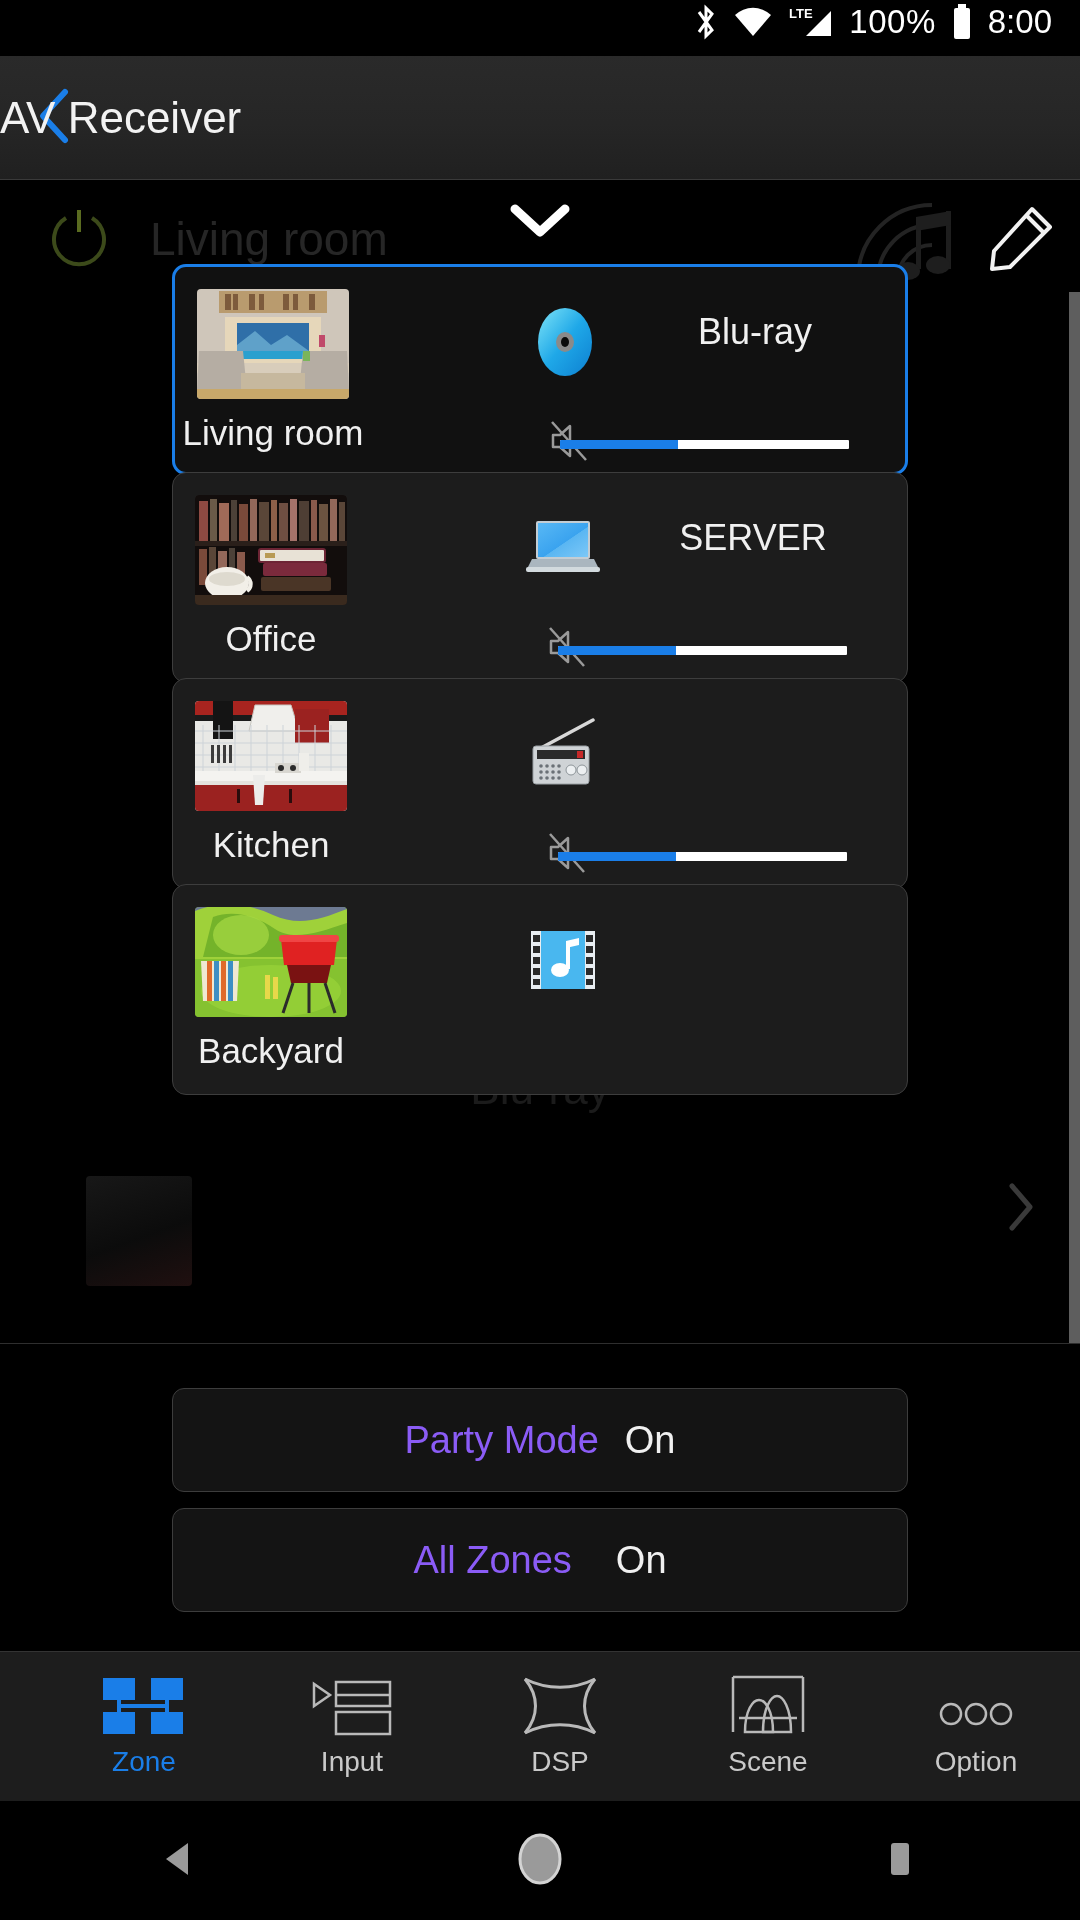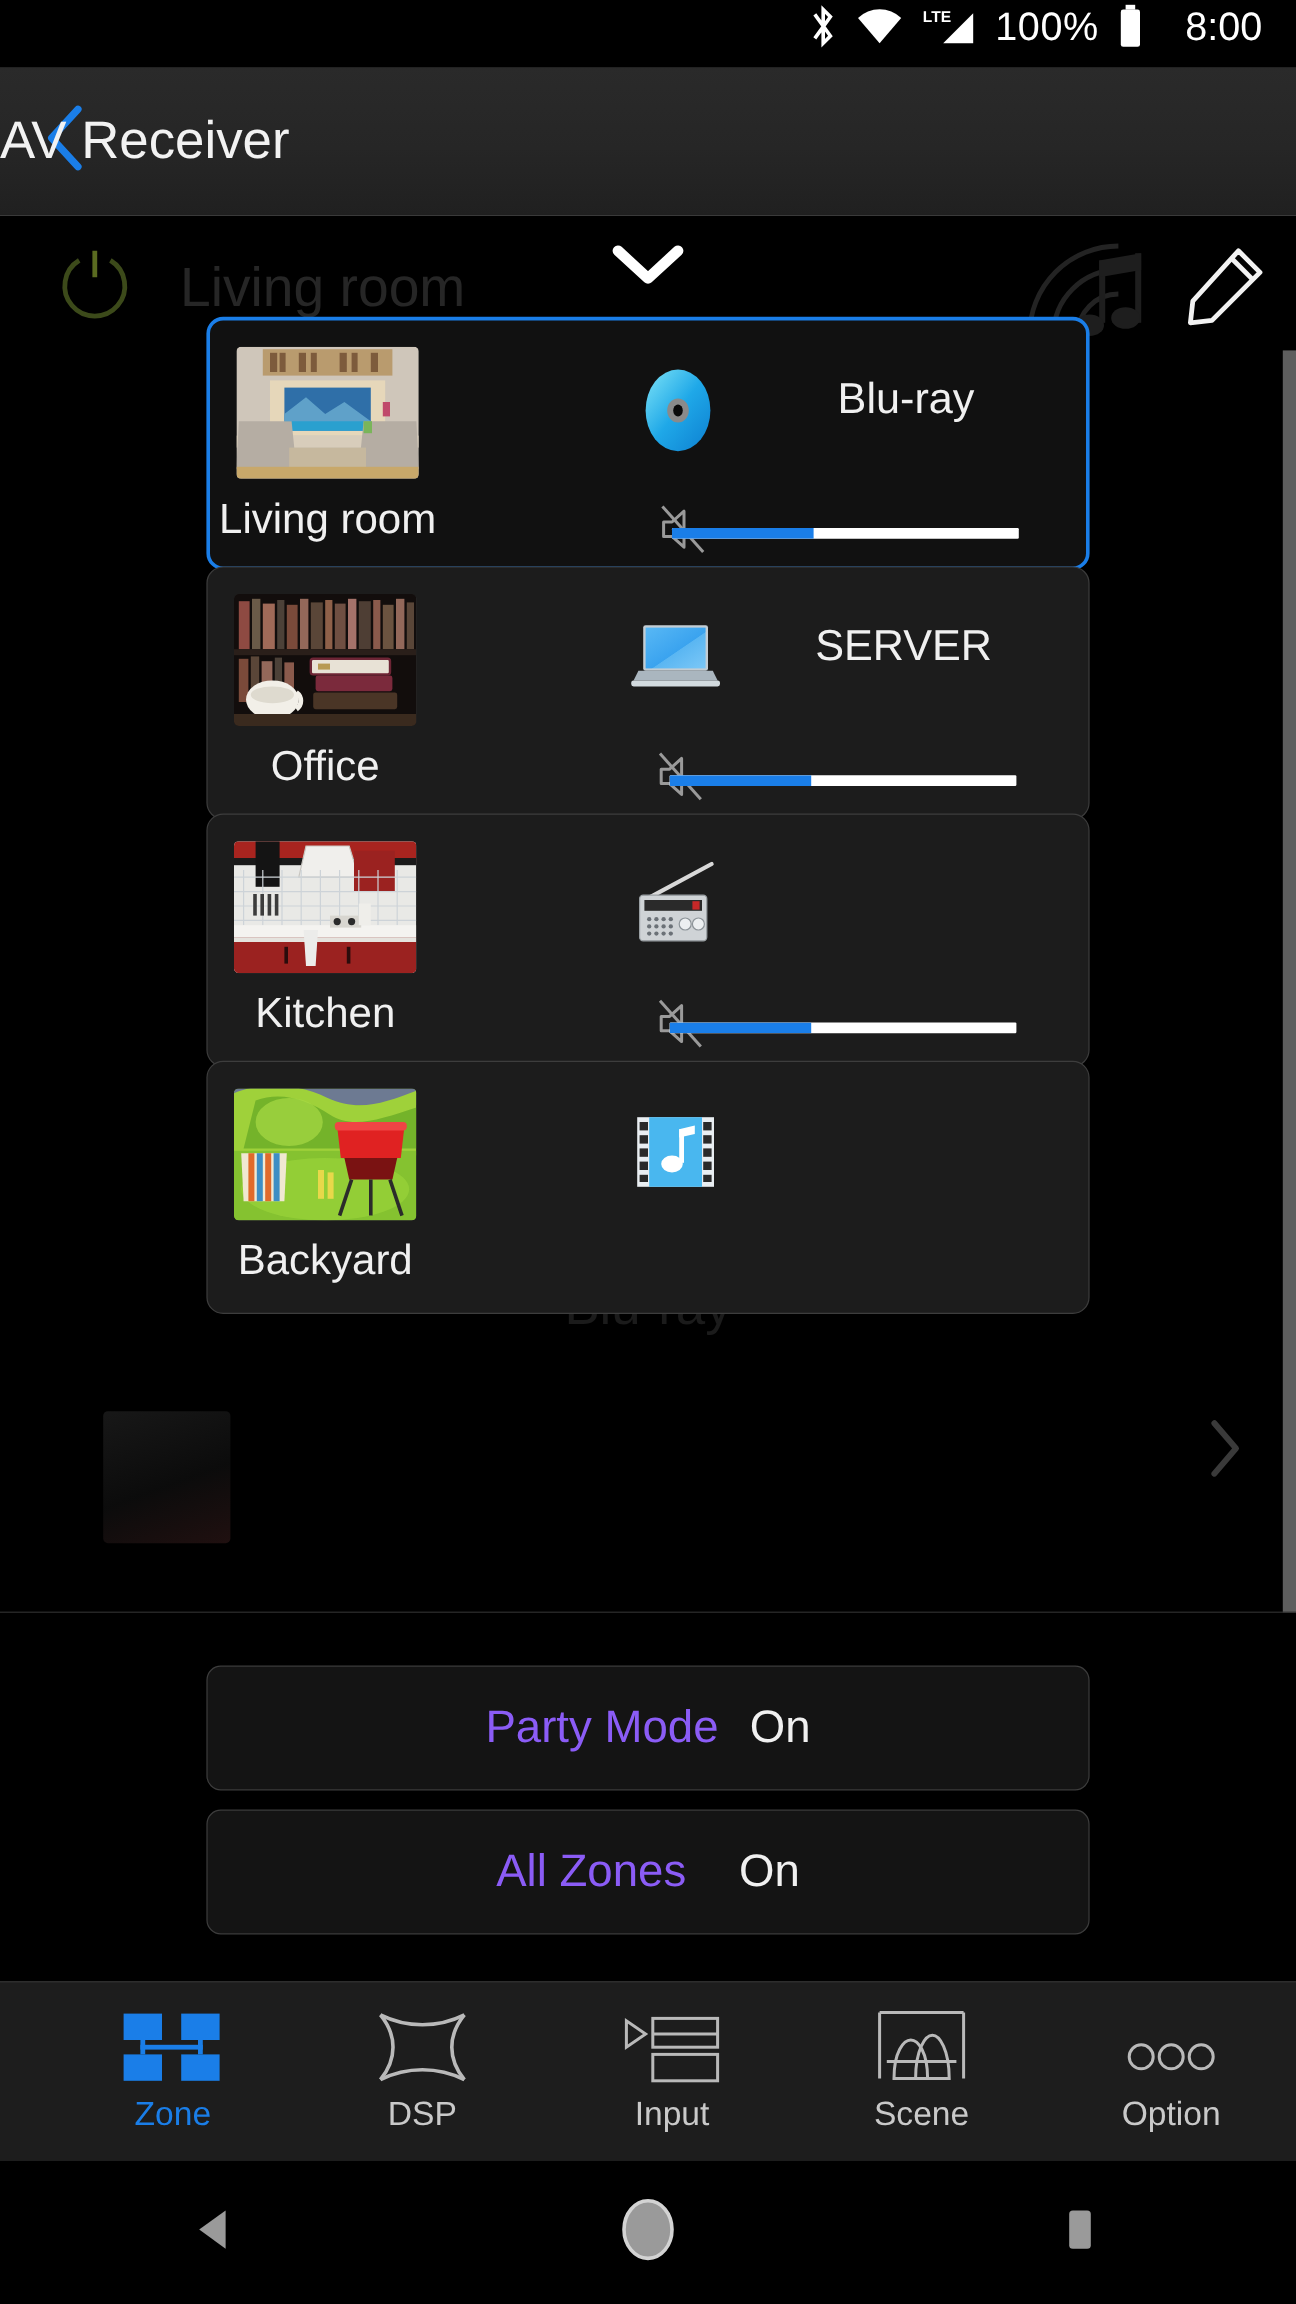--- a/index.html
+++ b/index.html
@@ -12,21 +12,21 @@
   #screen{ position:relative; width:1080px; height:1920px; background:#000; }
 
   
   .statusbar{
     position:absolute; top:0; left:0; width:1080px; height:44px;
     background:#000; display:flex; align-items:center; justify-content:flex-end;
     padding-right:28px; gap:14px;
   }
   .statusbar .sb-icon{ display:flex; align-items:center; }
   .sb-text{ color:#fff; font-size:33px; letter-spacing:.5px; }
-  .sb-time{ color:#fff; font-size:33px; margin-left:20px; }
+  .sb-time{ color:#fff; font-size:33px; margin-left:0; }
 
   
   .appbar{
     position:absolute; top:56px; left:0; width:1080px; height:124px;
     background:linear-gradient(to bottom,#2a2a2a 0%,#262626 55%,#202020 100%);
     border-bottom:1px solid #3a3a3a;
     display:flex; align-items:center;
   }
   .back-btn{ width:110px; height:124px; display:flex; align-items:center; justify-content:center; }
   .appbar-title{
@@ -508,40 +508,40 @@
           <rect x="16" y="24" width="4" height="12" fill="#1a7ee8"></rect>
             <rect x="64" y="24" width="4" height="12" fill="#1a7ee8"></rect>
           <rect x="16" y="28" width="52" height="4" fill="#1a7ee8"></rect>
         </svg>
       </span>
       <span class="nav-lbl">Zone</span>
     </div>
 
     <div class="navitem">
       <span class="nav-ico">
+        <svg width="84" height="58" viewBox="0 0 84 58">
+          <polygon points="4,6 4,28 20,17" fill="none" stroke="#b9b9b9" stroke-width="2.5"></polygon>
+          <rect x="26" y="4" width="54" height="24" fill="none" stroke="#b9b9b9" stroke-width="2.5"></rect>
+          <line x1="26" y1="17" x2="80" y2="17" stroke="#b9b9b9" stroke-width="2.5"></line>
+          <rect x="26" y="34" width="54" height="22" fill="none" stroke="#b9b9b9" stroke-width="2.5"></rect>
+        </svg>
+      </span>
+      <span class="nav-lbl">Input</span>
+    </div>
+
+    <div class="navitem">
+      <span class="nav-ico">
         <svg width="86" height="60" viewBox="0 0 86 60">
           <path d="M8 3 C22 20 22 40 8 57" fill="none" stroke="#b9b9b9" stroke-width="3"></path>
           <path d="M78 3 C64 20 64 40 78 57" fill="none" stroke="#b9b9b9" stroke-width="3"></path>
           <path d="M8 3 C30 14 56 14 78 3" fill="none" stroke="#b9b9b9" stroke-width="3"></path>
           <path d="M8 57 C30 46 56 46 78 57" fill="none" stroke="#b9b9b9" stroke-width="3"></path>
         </svg>
       </span>
       <span class="nav-lbl">DSP</span>
-    </div>
-
-    <div class="navitem">
-      <span class="nav-ico">
-        <svg width="84" height="58" viewBox="0 0 84 58">
-          <polygon points="4,6 4,28 20,17" fill="none" stroke="#b9b9b9" stroke-width="2.5"></polygon>
-          <rect x="26" y="4" width="54" height="24" fill="none" stroke="#b9b9b9" stroke-width="2.5"></rect>
-          <line x1="26" y1="17" x2="80" y2="17" stroke="#b9b9b9" stroke-width="2.5"></line>
-          <rect x="26" y="34" width="54" height="22" fill="none" stroke="#b9b9b9" stroke-width="2.5"></rect>
-        </svg>
-      </span>
-      <span class="nav-lbl">Input</span>
     </div>
 
     <div class="navitem">
       <span class="nav-ico">
         <svg width="86" height="62" viewBox="0 0 86 62">
           <path d="M8 3 L78 3 M8 3 L8 58 M78 3 L78 58" fill="none" stroke="#b9b9b9" stroke-width="2.5"></path>
           <path d="M20 58 C20 36 28 26 34 26 C40 26 48 36 48 58 Z" fill="none" stroke="#b9b9b9" stroke-width="2.5"></path>
           <path d="M38 58 C38 34 46 22 52 22 C58 22 66 34 66 58 Z" fill="none" stroke="#b9b9b9" stroke-width="2.5"></path>
           <line x1="14" y1="44" x2="72" y2="44" stroke="#b9b9b9" stroke-width="2.5"></line>
         </svg>

